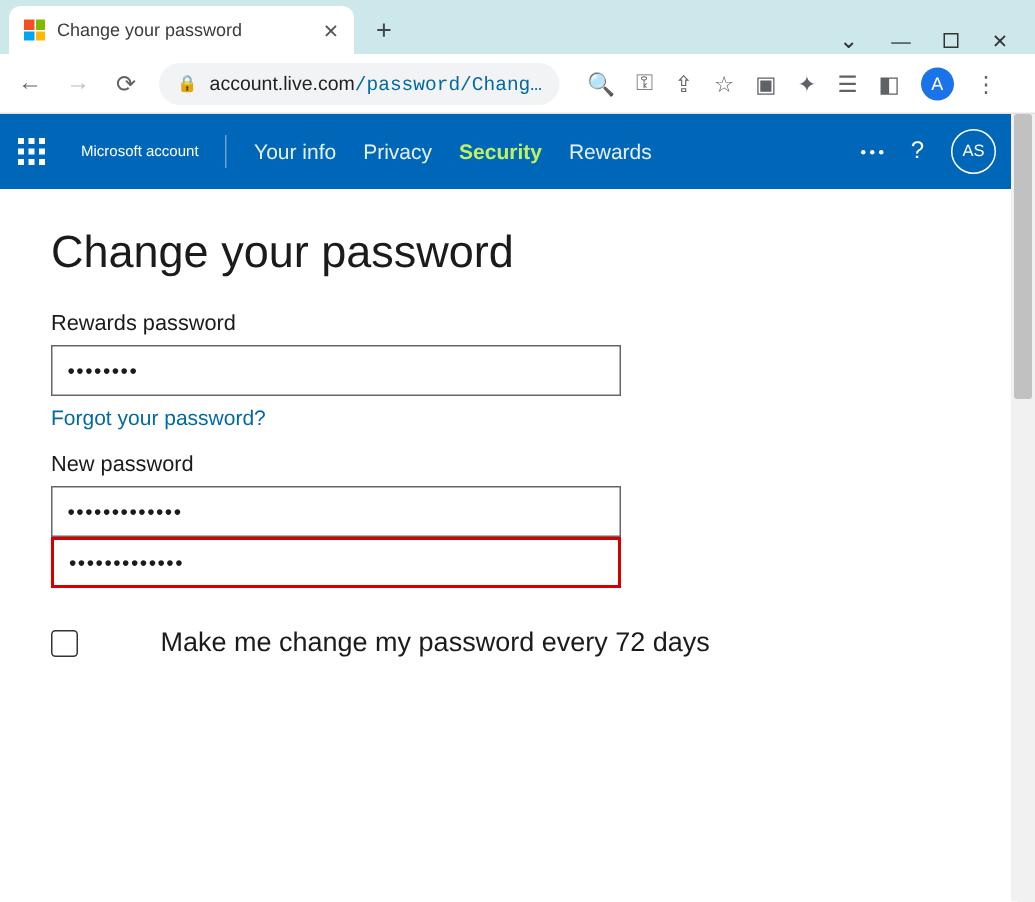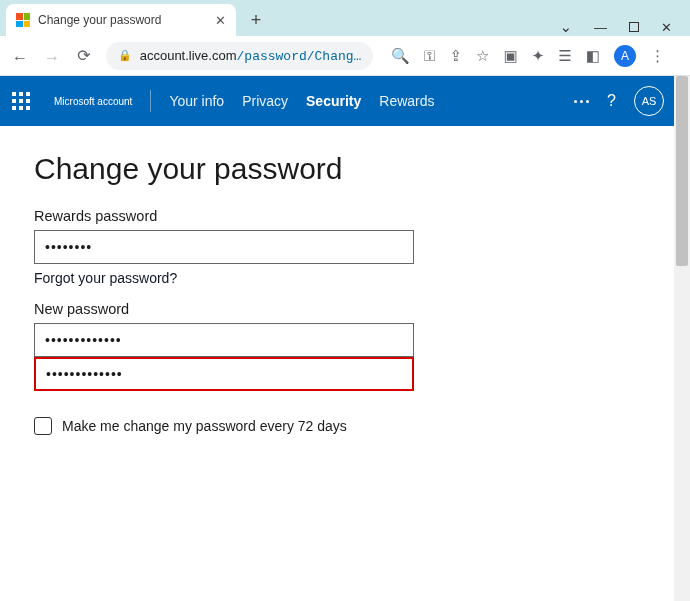--- a/index.html
+++ b/index.html
@@ -37,38 +37,38 @@
   .scrollbar { width:16px; background:#f1f1f1; position:relative; }
   .scroll-thumb { position:absolute; left:2px; right:2px; top:0; height:190px; background:#c1c1c1; border-radius:2px; }
 
   
   .ms-header { background:#0067b8; height:50px; display:flex; align-items:center; padding:0 10px 0 8px; color:#fff; gap:18px; }
   .waffle { width:18px; height:18px; margin:0 6px 0 4px; display:grid; grid-template-columns:repeat(3,4px); grid-template-rows:repeat(3,4px); gap:3px; }
   .waffle span { background:#fff; }
   .brand { font-size:10px; font-weight:400; }
   .vsep { width:1px; height:22px; background:rgba(255,255,255,.4); }
   .navlink { font-size:14px; color:rgba(255,255,255,.9); }
-  .navlink.active { font-weight:600; color:#ffffff; }
+  .navlink.active { font-weight:600; color:#bef264; }
   .ms-right { margin-left:auto; display:flex; align-items:center; gap:18px; }
   .dots { display:flex; gap:3px; } .dots span{width:3px;height:3px;background:#fff;border-radius:50%;}
   .help { font-size:16px; }
   .avatar-ring { width:30px; height:30px; border:1.5px solid #fff; border-radius:50%; display:flex; align-items:center; justify-content:center; font-size:11px; }
 
   
   .content { padding: 26px 34px; color:#1b1b1b; }
   h1 { font-size:30px; font-weight:400; margin-bottom:22px; }
   .lead { font-size:14.5px; margin-bottom:16px; }
   .label { font-size:14.5px; margin-bottom:6px; margin-top:14px; }
   .field { width:380px; height:34px; border:1px solid #666; padding:0 10px; font-size:14px; letter-spacing:1px; display:flex; align-items:center; }
   .field.highlight { border:2px solid #d40000; }
-  .link { color:#0f172a; font-size:14px; margin-top:6px; display:inline-block; }
+  .link { color:#0369a1; font-size:14px; margin-top:6px; display:inline-block; }
   .hint { font-size:12px; color:#666; margin-top:8px; }
   .chk-row { display:flex; align-items:center; gap:10px; margin-top:26px; }
   .checkbox { width:18px; height:18px; border:1.5px solid #333; border-radius:3px; }
-  .chk-label { font-size:14px; }
+  .chk-label { font-size:18px;margin-left:45px; }
 </style>
 </head>
 <body>
 
 <div class="titlebar">
   <div class="tab">
     <div class="favicon">
         <span></span>
         <span></span>
         <span></span>

